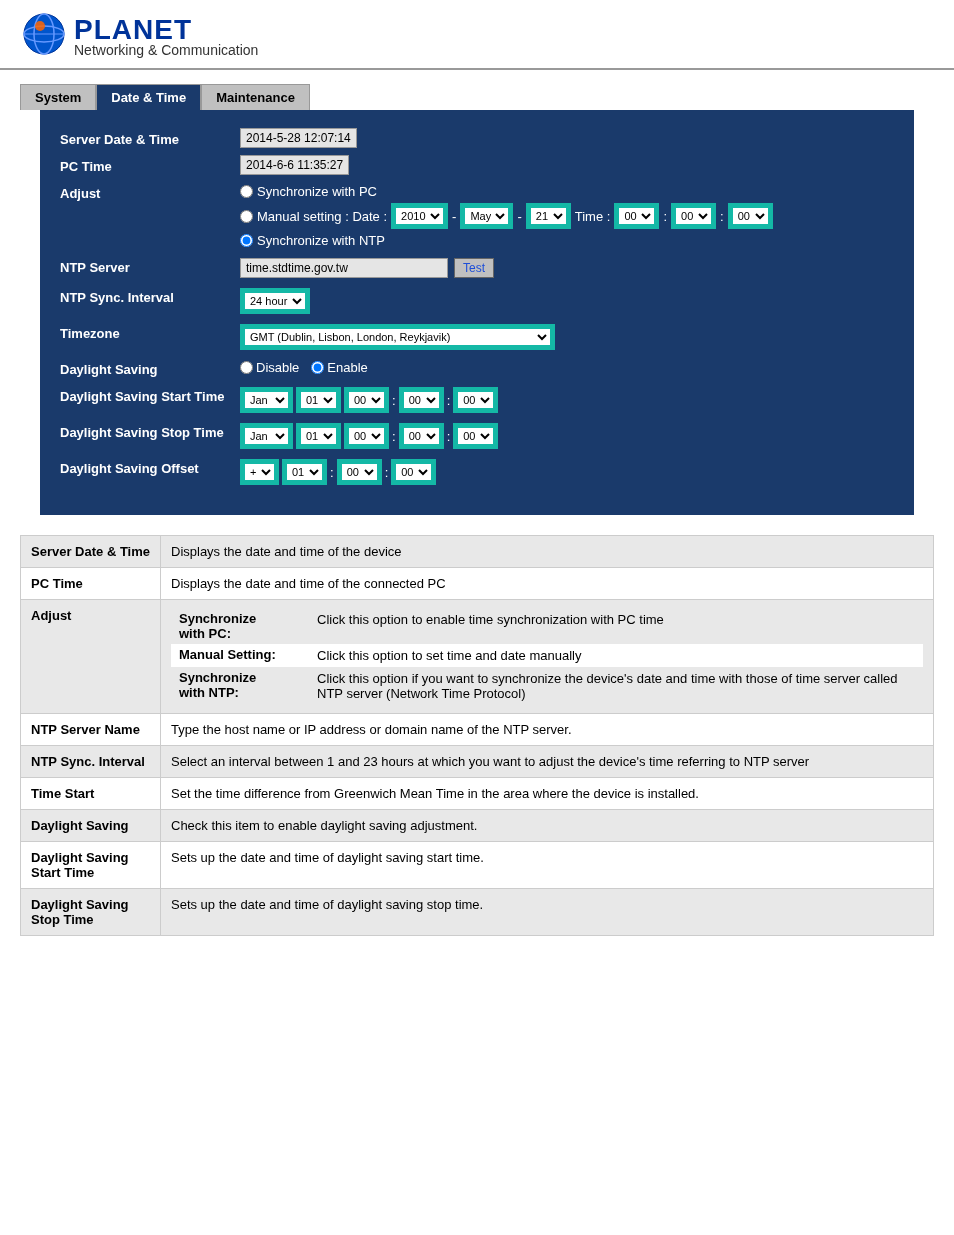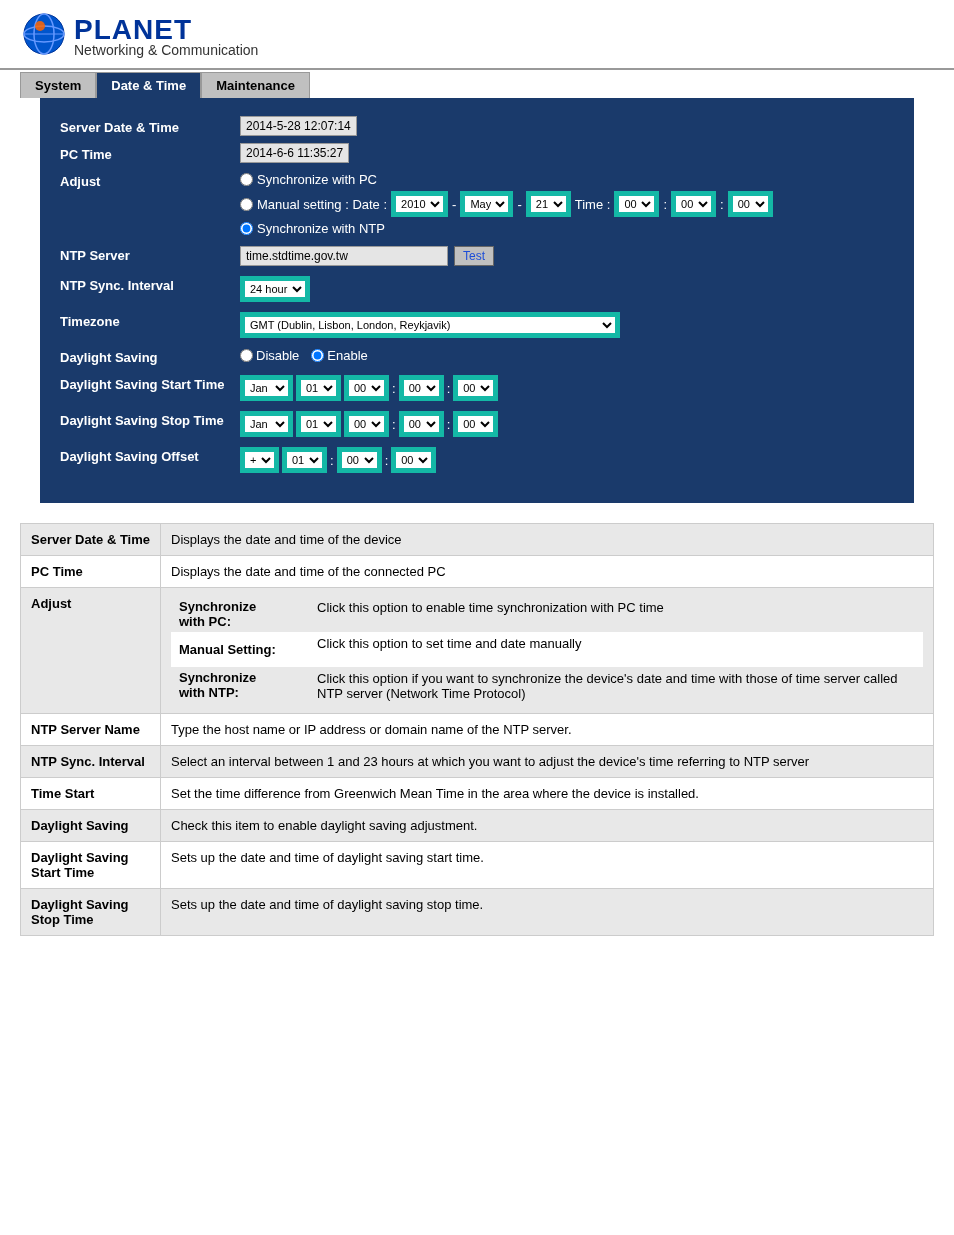--- a/index.html
+++ b/index.html
@@ -52,21 +52,21 @@
     <ellipse cx="24" cy="24" rx="20" ry="8" fill="none" stroke="#6699ff" stroke-width="1.5"></ellipse>
     <line x1="4" y1="24" x2="44" y2="24" stroke="#6699ff" stroke-width="1"></line>
     <circle cx="20" cy="16" r="5" fill="#ff6600" opacity="0.85"></circle>
   </svg>
   <div>
     <span class="logo-text">PLANET</span>
     <span class="logo-sub">Networking &amp; Communication</span>
   </div>
 </div>
 
-<div style="padding: 2px 20px 0 20px;">
+<div style="padding: 2px 20px 0 20px; margin-top: 12px;">
   <div class="nav-tabs" style="padding:0;">
     <div class="nav-tab inactive">System</div>
     <div class="nav-tab active">Date &amp; Time</div>
     <div class="nav-tab inactive">Maintenance</div>
   </div>
 
   <div class="config-panel">
 
     <div class="config-row">
       <div class="config-label">Server Date &amp; Time</div>
@@ -142,21 +142,21 @@
         <select>
           <option>1 hour</option><option>2 hour</option><option>6 hour</option><option>12 hour</option>
           <option selected="">24 hour</option>
         </select>
       </div>
     </div>
 
     <div class="config-row">
       <div class="config-label">Timezone</div>
       <div class="config-value">
-        <select style="width:380px;">
+        <select style="width:315px;">
           <option selected="">GMT (Dublin, Lisbon, London, Reykjavik)</option>
           <option>GMT+1 (Amsterdam, Berlin, Paris)</option>
           <option>GMT-5 (Eastern Time)</option>
         </select>
       </div>
     </div>
 
     <div class="config-row">
       <div class="config-label">Daylight Saving</div>
       <div class="config-value" style="display:flex; gap:12px; align-items:center;">
@@ -228,21 +228,21 @@
     <tr>
       <td class="label-cell">Adjust</td>
       <td>
         <table class="sub-table">
           <tbody>
               <tr>
             <td style="width:140px; padding:3px 8px;"><span class="sub-label">Synchronize<br>with PC:</span></td>
             <td>Click this option to enable time synchronization with PC time</td>
           </tr>
           <tr>
-            <td style="padding:10px 8px;"><span class="sub-label">Manual Setting:</span></td>
+            <td style="padding:3px 8px;"><span class="sub-label">Manual Setting:</span></td>
             <td>Click this option to set time and date manually</td>
           </tr>
           <tr>
             <td style="padding:3px 8px;"><span class="sub-label">Synchronize<br>with NTP:</span></td>
             <td>Click this option if you want to synchronize the device's date and time with those of time server called NTP server (Network Time Protocol)</td>
           </tr>
         </tbody>
           </table>
       </td>
     </tr>

